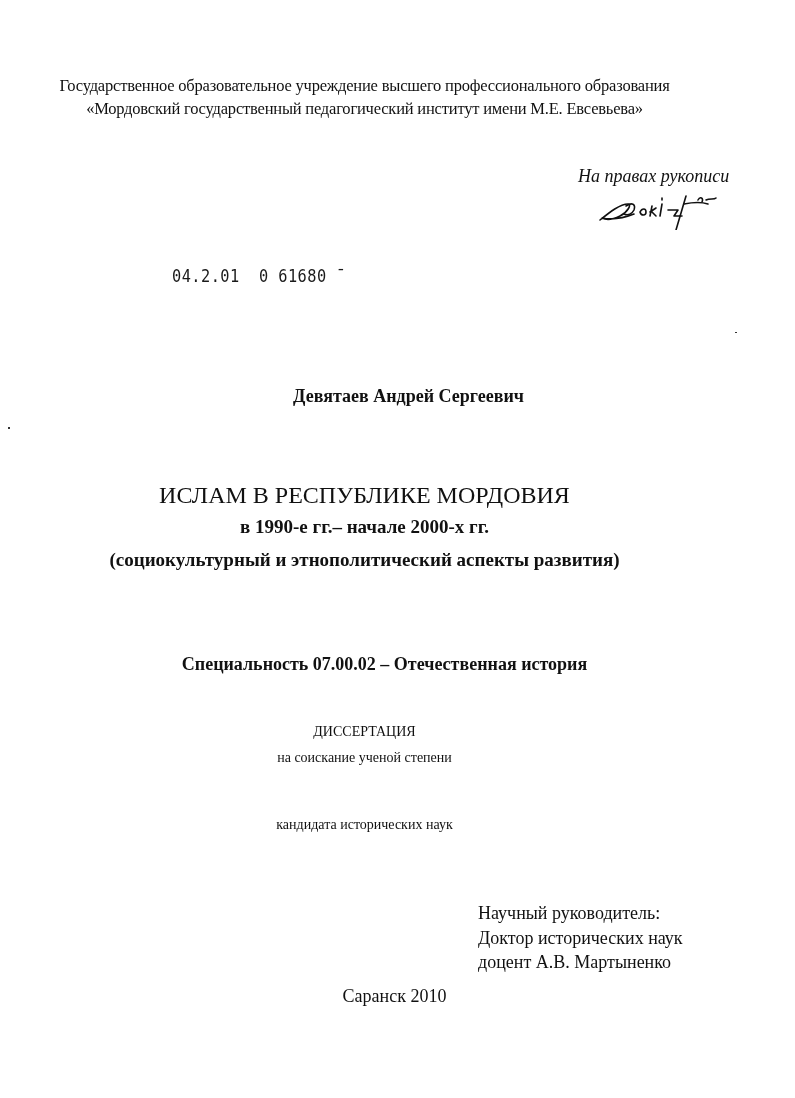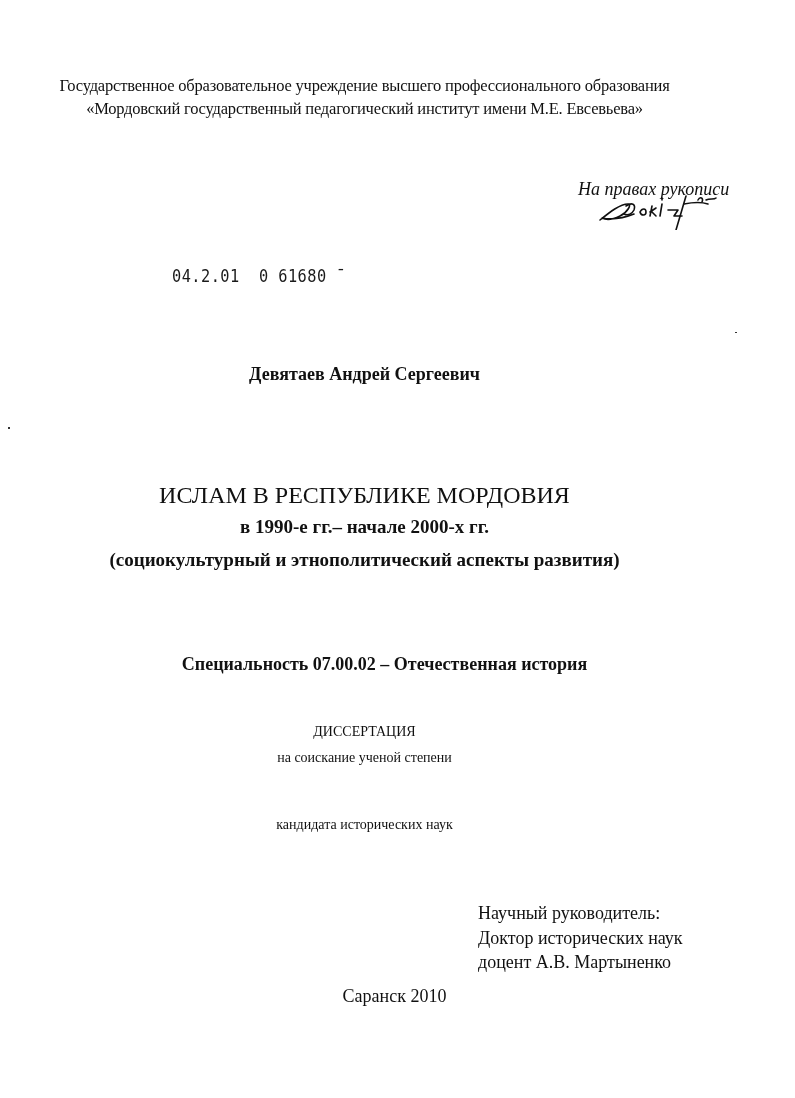--- a/index.html
+++ b/index.html
@@ -26,21 +26,20 @@
     .inst {
       font-size: 16.5px;
       letter-spacing: -0.2px;
     }
     .manuscript {
       left: 578px;
       top: 166px;
       font-style: italic;
       font-size: 18px;
       white-space: nowrap;
-      margin-top: 13px;
     }
     .signature {
       left: 598px;
       top: 190px;
       width: 130px;
       height: 40px;
     }
     .regno {
       left: 172px;
       top: 266px;
@@ -109,21 +108,21 @@
       <path d="M86 14 C 96 12, 104 12, 110 14"></path>
       <path d="M100 10 C 102 6, 106 8, 104 12 M 108 10 C 112 8, 116 10, 118 8"></path>
     </svg>
   </div>
 
   <div class="abs regno">04.2.01  0 61680 ˉ</div>
 
   <div class="abs speck" style="left:8px; top:427px;"></div>
   <div class="abs speck" style="left:735px; top:332px; width:2px; height:1px;"></div>
 
-  <div class="center-line author" style="top:364px;">Девятаев Андрей Сергеевич</div>
+  <div class="center-line author" style="top:386px;margin-left:44px;">Девятаев Андрей Сергеевич</div>
 
   <div class="center-line title-main" style="top:482px;">ИСЛАМ В РЕСПУБЛИКЕ МОРДОВИЯ</div>
   <div class="center-line title-sub" style="top:516px;">в 1990-е гг.– начале 2000-х гг.</div>
   <div class="center-line title-sub" style="top:549px;font-family:Liberation Serif, serif;">(социокультурный и этнополитический аспекты развития)</div>
 
   <div class="center-line specialty" style="top:654px;">Специальность 07.00.02 – Отечественная история</div>
 
   <div class="center-line diss" style="top:724px;">ДИССЕРТАЦИЯ</div>
   <div class="center-line diss" style="top:750px;">на соискание ученой степени</div>
   <div class="center-line diss" style="top:775px;margin-top:42px;">кандидата исторических наук</div>

